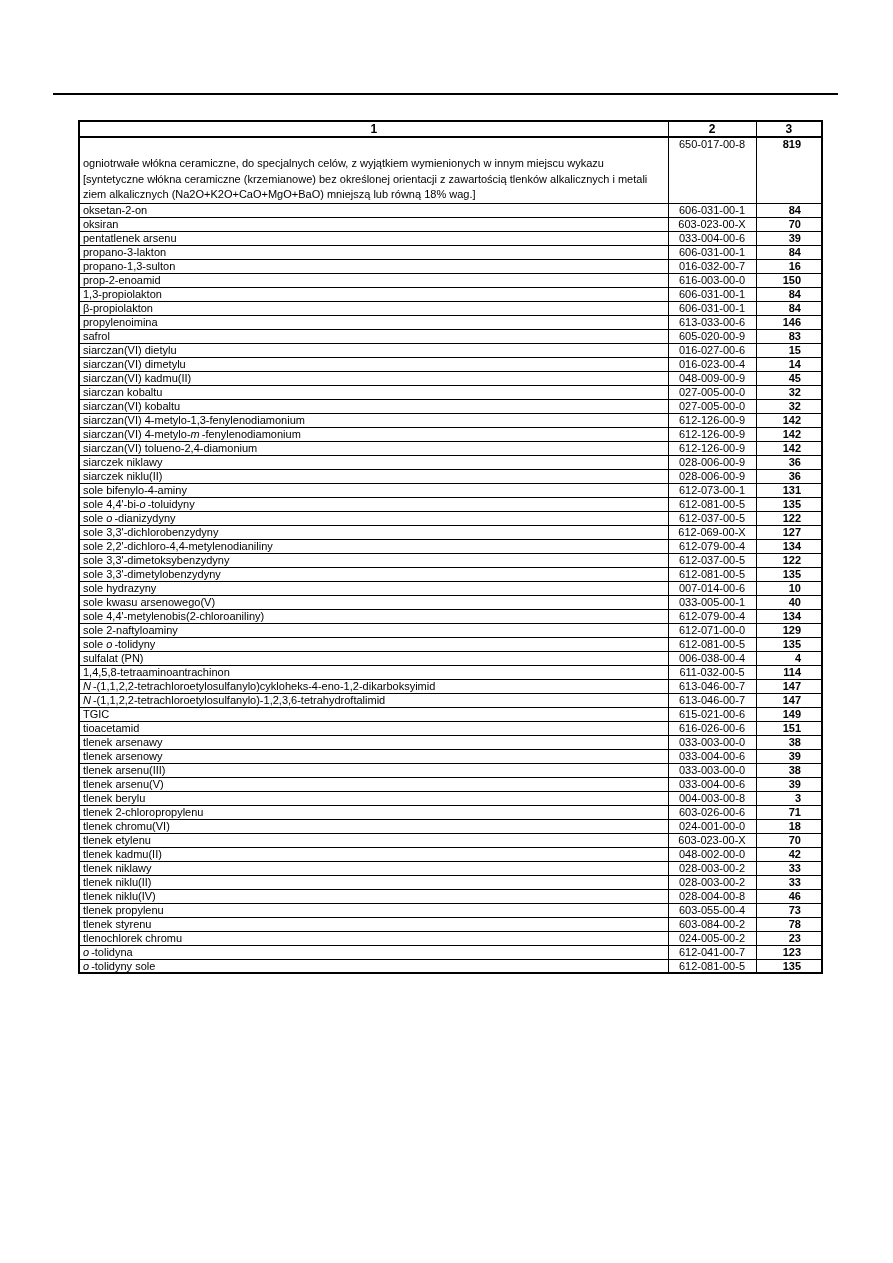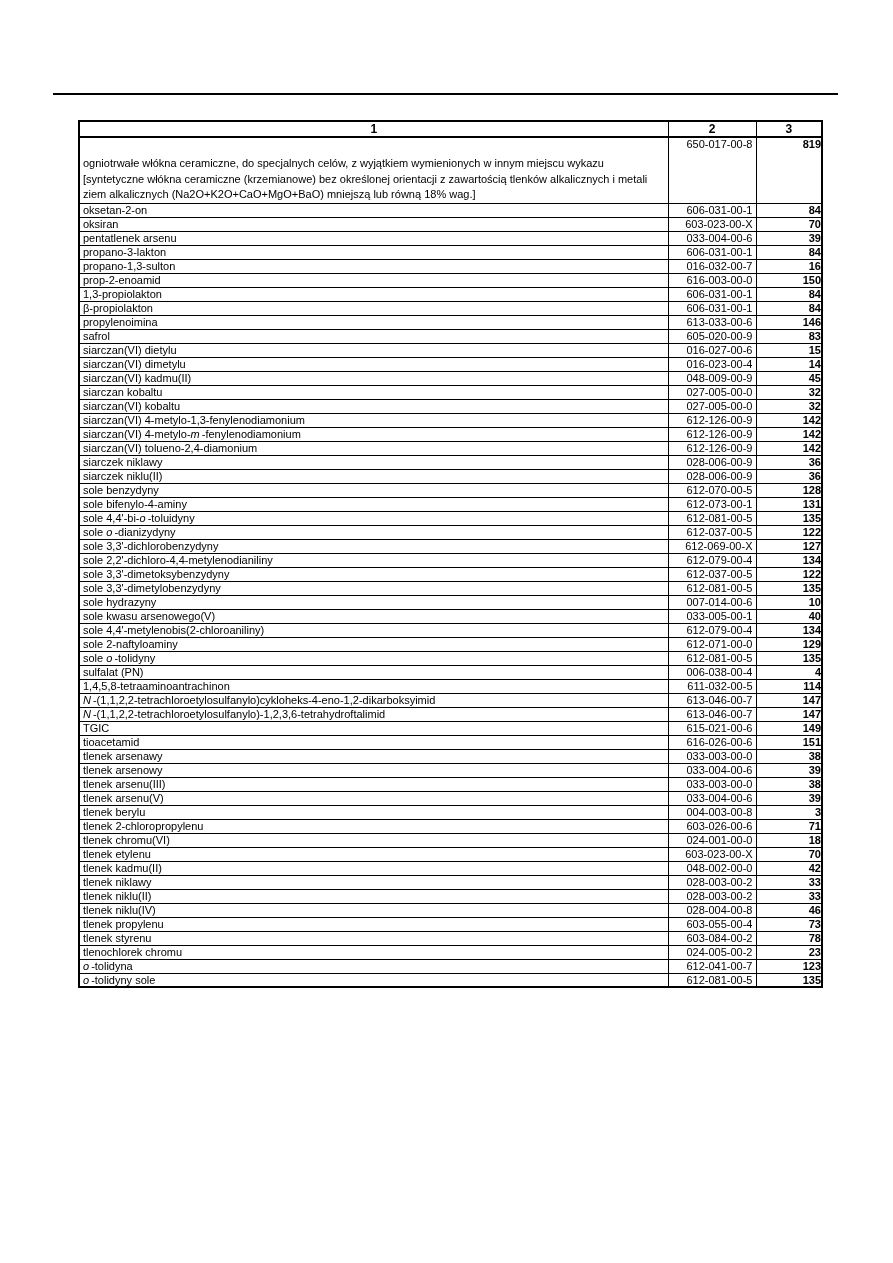--- a/index.html
+++ b/index.html
@@ -15,22 +15,22 @@
   }
   col.c1 { width:589px; } col.c2 { width:88px; } col.c3 { width:66px; }
   th {
     border:1px solid #000; border-bottom:2px solid #000;
     font-size:12px; font-weight:bold; text-align:center;
     height:13px; padding:0 2px;
   }
   td { border:1px solid #000; padding:0 3px; overflow:hidden; white-space:nowrap; }
   tbody tr { height:14px; }
   td.name  { text-align:left; }
-  td.index { text-align:right; }
-  td.page  { text-align:right; font-weight:bold; padding-right:0; }
+  td.index { text-align:center; }
+  td.page  { text-align:right; font-weight:bold; padding-right:20px; }
   tr.tall { height:66px; }
   tr.tall td { vertical-align:top; }
   tr.tall td.name { white-space:normal; line-height:15.5px; padding-top:18px; }
   .it { font-style:italic; margin-right:2px; }
 </style>
 </head>
 <body>
 
 <div class="page">
   <div class="top-rule"></div>
@@ -148,25 +148,20 @@
           <td class="name"><span>siarczek niklawy</span></td>
           <td class="index">028-006-00-9</td>
           <td class="page">36</td>
         </tr>
         <tr>
           <td class="name"><span>siarczek niklu(II)</span></td>
           <td class="index">028-006-00-9</td>
           <td class="page">36</td>
         </tr>
         <tr>
-          <td class="name"><span>sole benzydyny</span></td>
-          <td class="index">612-070-00-5</td>
-          <td class="page">128</td>
-        </tr>
-        <tr>
           <td class="name"><span>sole bifenylo-4-aminy</span></td>
           <td class="index">612-073-00-1</td>
           <td class="page">131</td>
         </tr>
         <tr>
           <td class="name"><span>sole 4,4'-bi-</span><span class="it">o</span><span>-toluidyny</span></td>
           <td class="index">612-081-00-5</td>
           <td class="page">135</td>
         </tr>
         <tr>

